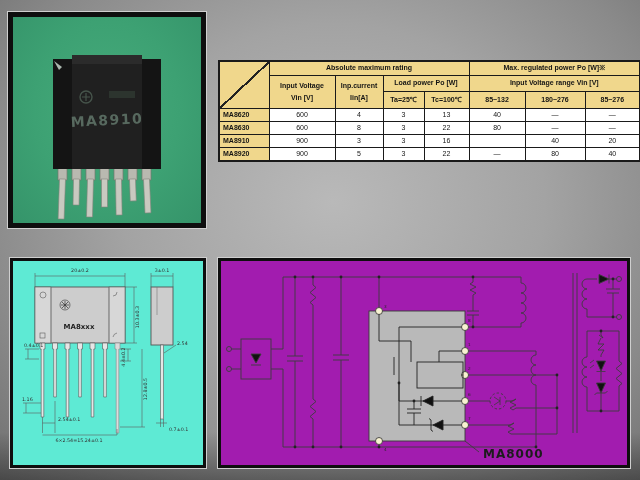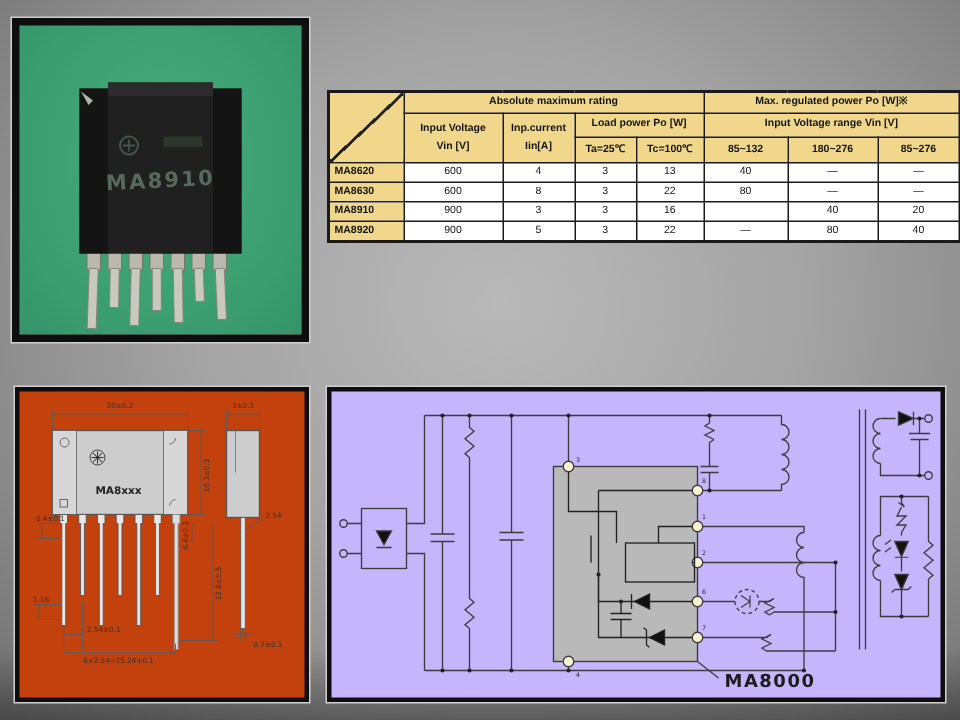--- a/index.html
+++ b/index.html
@@ -36,27 +36,27 @@
       linear-gradient(to bottom right, rgba(0,0,0,0) 48.5%, #222 48.5%, #222 51.5%, rgba(0,0,0,0) 51.5%),
       #f0d78c;
   }
   tr.hrow1 td{height:13px;}
   tr.hrow2 td{height:15px;}
   tr.hrow3 td{height:16px;}
   tr.drow td{height:12px;background:#fff;}
   
   #drawing-panel{
     left:10px;top:258px;width:196px;height:210px;
-    border:3px solid #0e0e0e;background:#c2410c;
+    border:3px solid #0e0e0e;background:#5eead4;
     box-shadow:0 0 0 1px #cfcfcf;
   }
   
   #schematic-panel{
     left:218px;top:258px;width:412px;height:210px;
-    border:3px solid #0e0e0e;background:#c4b5fd;
+    border:3px solid #0e0e0e;background:#a21caf;
     box-shadow:0 0 0 1px #cfcfcf;
   }
   svg{display:block;}
   text{font-family:"DejaVu Sans", sans-serif;}
 </style>
 </head>
 <body>
 
 <div id="photo-panel" class="panel">
   <svg width="188" height="206" viewBox="0 0 188 206">

